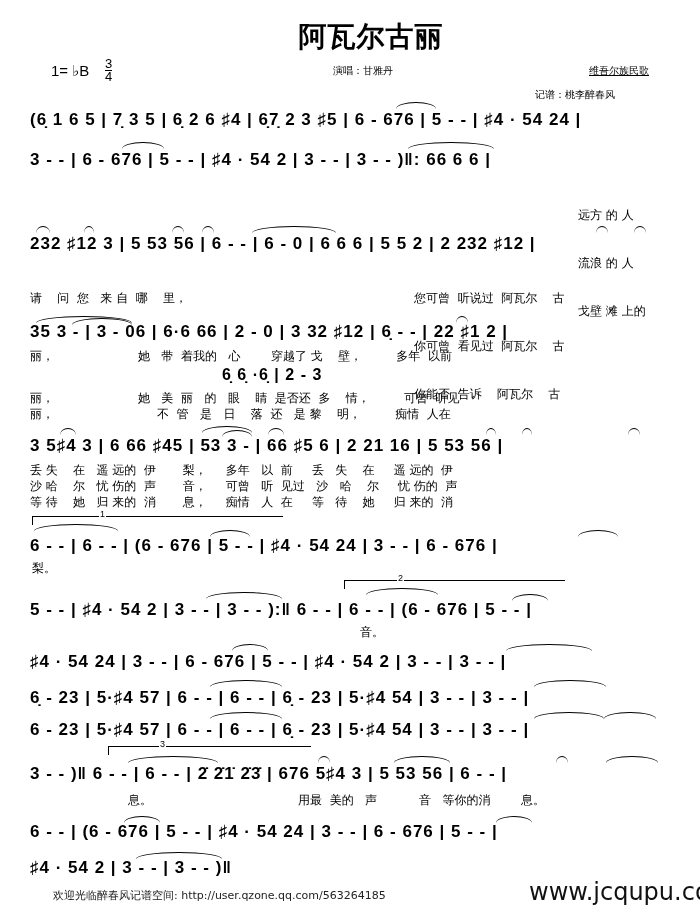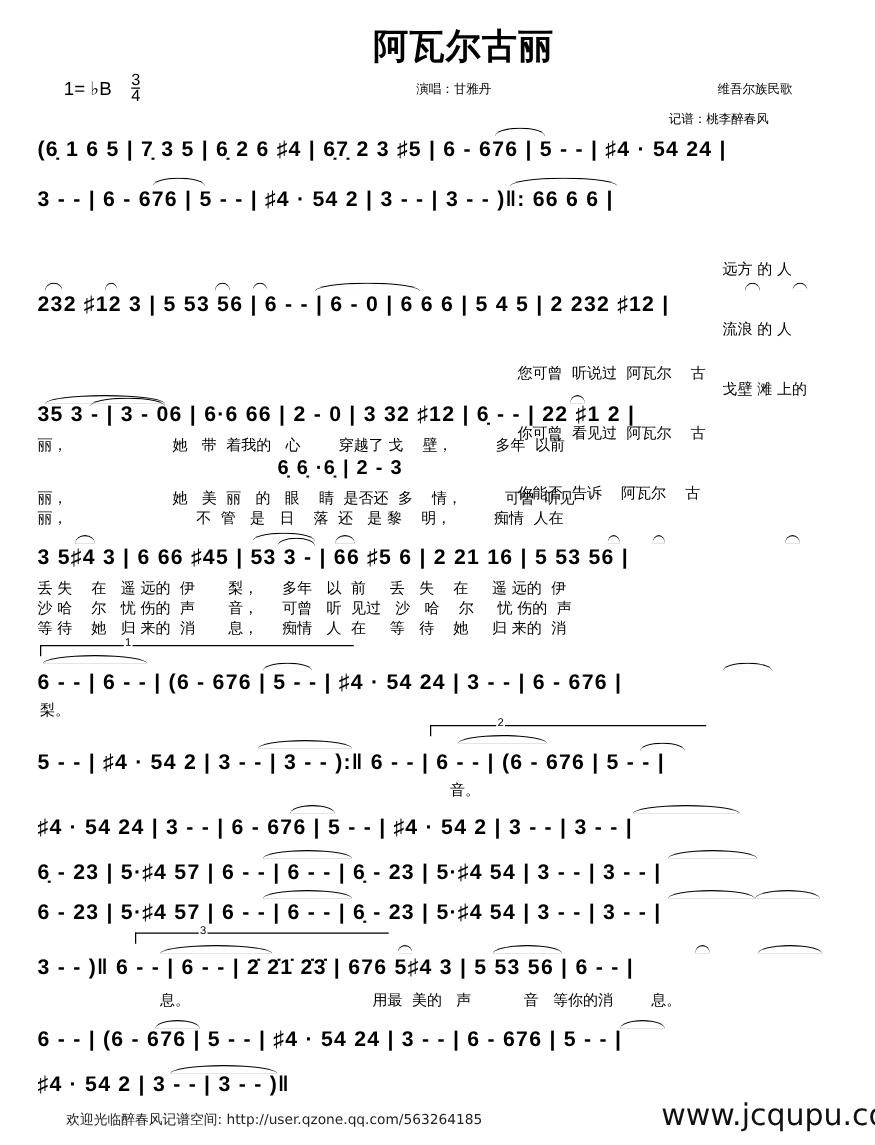--- a/index.html
+++ b/index.html
@@ -27,21 +27,21 @@
 
 <div>
 
   <div class="abs title">阿瓦尔古丽</div>
   <div class="abs key">1= ♭B</div>
   <div class="abs timesig">
     <span class="num">3</span>
     <span>4</span>
   </div>
   <div class="abs meta" style="left:312px; top:64px;">演唱：甘雅丹</div>
-  <div class="abs meta" style="left:553px; top:64px;">维吾尔族民歌</div>
+  <div class="abs meta" style="left:568px; top:64px;text-decoration:underline;">维吾尔族民歌</div>
   <div class="abs meta" style="left:514px; top:88px;">记谱：桃李醉春风</div>
 
   <div class="slur" style="left:396px; top:102px; width:40px;"></div>
 
   <div class="row" style="top:110px;">(6̣ 1 6 5 | 7̣ 3 5 | 6̣ 2 6 ♯4 | 6̣7̣ 2 3 ♯5 | 6 - 676 | 5 - - | ♯4 · 54 24 |</div>
 
   <div class="slur" style="left:122px; top:142px; width:42px;"></div>
   <div class="slur" style="left:408px; top:142px; width:86px;"></div>
   <div class="row" style="top:150px;">3 - - | 6 - 676 | 5 - - | ♯4 · 54 2 | 3 - - | 3 - - )‖: 66 6 6 |</div>
 
@@ -51,23 +51,24 @@
     <div>戈壁 滩 上的</div>
   </div>
 
   <div class="slur" style="left:36px; top:226px; width:14px;"></div>
   <div class="slur" style="left:84px; top:226px; width:10px;"></div>
   <div class="slur" style="left:172px; top:226px; width:12px;"></div>
   <div class="slur" style="left:202px; top:226px; width:12px;"></div>
   <div class="slur" style="left:252px; top:226px; width:84px;"></div>
   <div class="slur" style="left:596px; top:226px; width:12px;"></div>
   <div class="slur" style="left:634px; top:226px; width:12px;"></div>
-  <div class="row" style="top:234px;">232 ♯12 3 | 5 53 56 | 6 - - | 6 - 0 | 6 6 6 | 5 4 5 | 2 232 ♯12 |</div>
+  <div class="row" style="top:234px;">232 ♯12 3 | 5 53 56 | 6 - - | 6 - 0 | 6 6 6 | 5 5 2 | 2 232 ♯12 |</div>
 
   <div class="ly" style="left:30px; top:258px; line-height:16px;">
+    <div>请    问  您   来 自  哪    里，</div>
   </div>
   <div class="ly" style="left:414px; top:258px; line-height:16px;">
     <div>您可曾  听说过  阿瓦尔    古</div>
     <div>你可曾  看见过  阿瓦尔    古</div>
     <div>你能否  告诉    阿瓦尔    古</div>
   </div>
 
   <div class="slur" style="left:36px; top:316px; width:96px;"></div>
   <div class="slur" style="left:72px; top:318px; width:60px;"></div>
   <div class="slur" style="left:456px; top:316px; width:12px;"></div>

